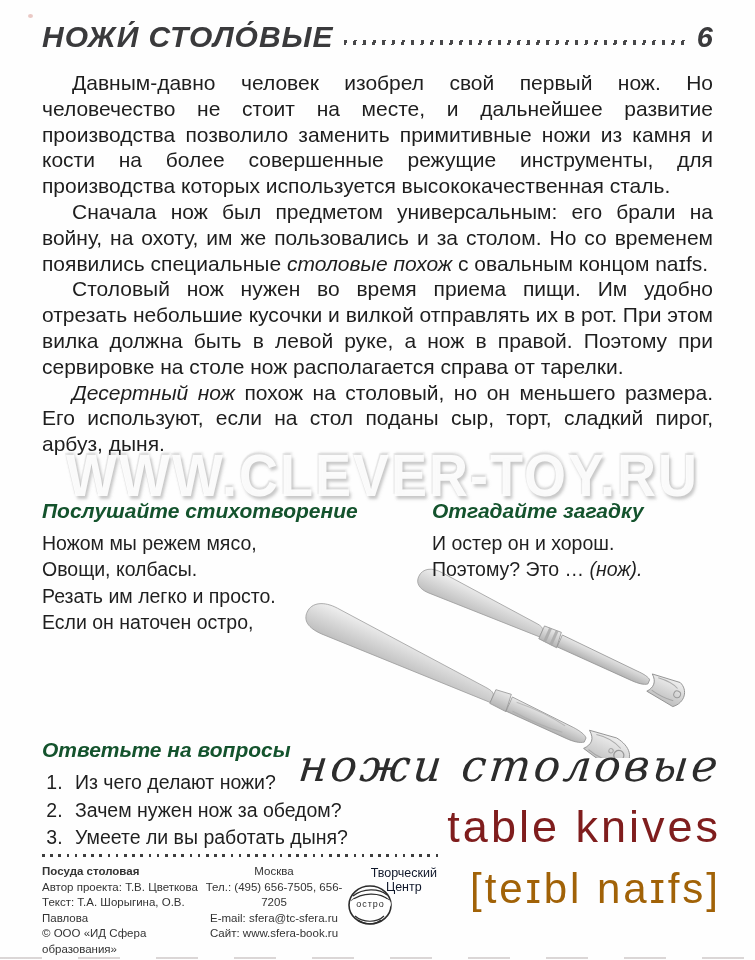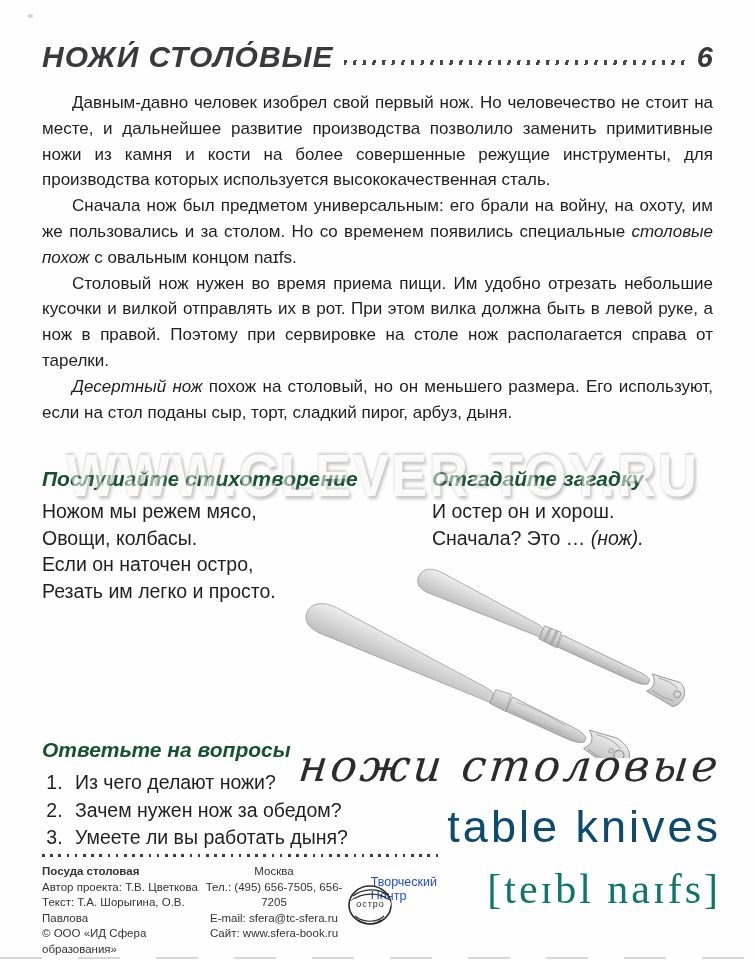--- a/index.html
+++ b/index.html
@@ -5,33 +5,33 @@
   html,body{margin:0;padding:0;background:#fff;}
   .page{
     position:relative;width:755px;height:960px;background:#fefefe;
     font-family:"Liberation Sans",sans-serif;color:#1f1f1f;overflow:hidden;
   }
   .speck{position:absolute;top:14px;left:28px;width:5px;height:4px;
     background:#e5bcb6;border-radius:50%;opacity:.8;}
   .scan-edge{position:absolute;bottom:1px;left:0;width:100%;height:2px;
     background:repeating-linear-gradient(to right,#cfc9c9 0 42px,transparent 42px 78px);opacity:.75;}
 
-  .content{padding:40px 42px 0 42px;}
+  .content{padding:20px 42px 0 42px;}
 
   
   .title-row{display:flex;align-items:baseline;}
   .title{font-style:italic;font-weight:bold;font-size:30px;letter-spacing:1px;
     color:#3a3a3c;margin:0;white-space:nowrap;}
   .leader{flex:1;height:5px;align-self:center;margin:10px 8px 0 10px;
     background:repeating-linear-gradient(100deg,#48484a 0 3px,transparent 3px 9.5px);}
   .pageno{font-style:italic;font-weight:bold;font-size:29px;color:#3a3a3c;}
 
   
   .intro{margin-top:16px;}
-  .intro p{margin:0;font-size:17px;line-height:25.8px;text-align:justify;
+  .intro p{margin:0;font-size:21px;line-height:25.8px;text-align:justify;
     text-indent:30px;color:#1e1e1e;}
   .it{font-style:italic;}
 
   
   .two-col{display:flex;margin-top:42px;position:relative;z-index:2;}
   .col-poem{width:390px;}
   .col-riddle{flex:1;}
   .sec-head{font-style:italic;font-weight:bold;font-size:21px;margin:0 0 7px 0;color:#14532d;}
   .pline{font-size:19.5px;line-height:26.5px;}
 
@@ -49,36 +49,36 @@
 
   
   .questions{position:absolute;left:42px;top:738px;width:390px;}
   .questions ol{margin:6px 0 0 0;padding-left:26px;}
   .questions li{font-size:19.5px;line-height:27.5px;padding-left:7px;}
 
   
   .vocab{position:absolute;right:34px;top:740px;text-align:right;z-index:2;}
   .vocab-ru{font-family:"DejaVu Serif",serif;font-style:italic;font-size:44px;
     letter-spacing:3px;color:#2c2c2c;transform:skewX(-6deg);}
-  .vocab-en{font-size:45px;letter-spacing:3px;color:#0c4a6e;margin-top:10px;}
-  .vocab-tr{font-family:Liberation Serif, serif;font-size:42px;letter-spacing:3px;
-    color:#0f766e;margin-top:12px;}
+  .vocab-en{font-size:45px;letter-spacing:3px;color:#7f1d1d;margin-top:10px;}
+  .vocab-tr{font-family:Liberation Sans, sans-serif;font-size:42px;letter-spacing:3px;
+    color:#a16207;margin-top:12px;}
 
   
   .footer{position:absolute;left:42px;top:854px;width:400px;}
   .dotline{height:3px;margin-bottom:7px;
     background:repeating-linear-gradient(to right,#3d3d3d 0 2.6px,transparent 2.6px 8.2px);}
   .footer-cols{display:flex;}
   .fcol{font-size:11.5px;line-height:15.5px;color:#333;}
   .fcol-1{width:163px;}
   .fcol-2{width:138px;padding-left:0px;text-align:center;}
   .fbold{font-weight:bold;}
   .flogo{position:relative;width:90px;height:62px;margin-left:4px;}
-  .flogo-text{position:absolute;top:12px;right:0;text-align:left;font-size:12.5px;
-    line-height:13.5px;color:#1d4ed8;}
+  .flogo-text{position:absolute;top:3px;right:0;text-align:center;font-size:12.5px;
+    line-height:13.5px;color:#0f172a;}
   .flogo-circle{position:absolute;left:0;top:20px;width:46px;height:42px;}
   .flogo-sfera{position:absolute;left:3px;top:35px;width:41px;text-align:center;
     font-size:9px;letter-spacing:1px;color:#2c2c2c;background:rgba(255,255,255,.9);
     border-radius:5px;line-height:10px;}
 </style>
 </head>
 <body>
 
 <div class="page">
   <div class="speck"></div>
@@ -96,27 +96,27 @@
       <p><span>Сначала нож был предметом универсальным: его брали на войну, на охоту, им же пользовались и за столом. Но со временем появились специальные </span><span class="it">столовые похож</span><span> с овальным концом naɪfs.</span></p>
       <p><span>Столовый нож нужен во время приема пищи. Им удобно отрезать небольшие кусочки и вилкой отправлять их в рот. При этом вилка должна быть в левой руке, а нож в правой. Поэтому при сервировке на столе нож располагается справа от тарелки.</span></p>
       <p><span class="it">Десертный нож</span><span> похож на столовый, но он меньшего размера. Его используют, если на стол поданы сыр, торт, сладкий пирог, арбуз, дыня.</span></p>
     </div>
 
     <div class="two-col">
       <div class="col-poem">
         <h2 class="sec-head">Послушайте стихотворение</h2>
         <div class="pline">Ножом мы режем мясо,</div>
         <div class="pline">Овощи, колбасы.</div>
+        <div class="pline">Резать им легко и просто.</div>
         <div class="pline">Если он наточен остро,</div>
-        <div class="pline">Резать им легко и просто.</div>
       </div>
       <div class="col-riddle">
         <h2 class="sec-head">Отгадайте загадку</h2>
         <div class="pline">И остер он и хорош.</div>
-        <div class="pline"><span>Сначала? Это … </span><span class="it">(нож).</span></div>
+        <div class="pline"><span>Поэтому? Это … </span><span class="it">(нож).</span></div>
       </div>
     </div>
   </div>
 
   <div class="watermark">WWW.CLEVER-TOY.RU</div>
 
   <svg class="knives" viewBox="0 0 445 210" xmlns="http://www.w3.org/2000/svg">
     <defs>
       <linearGradient id="steelA" x1="0" y1="0" x2="0" y2="1">
         <stop offset="0" stop-color="#efefef"></stop>

